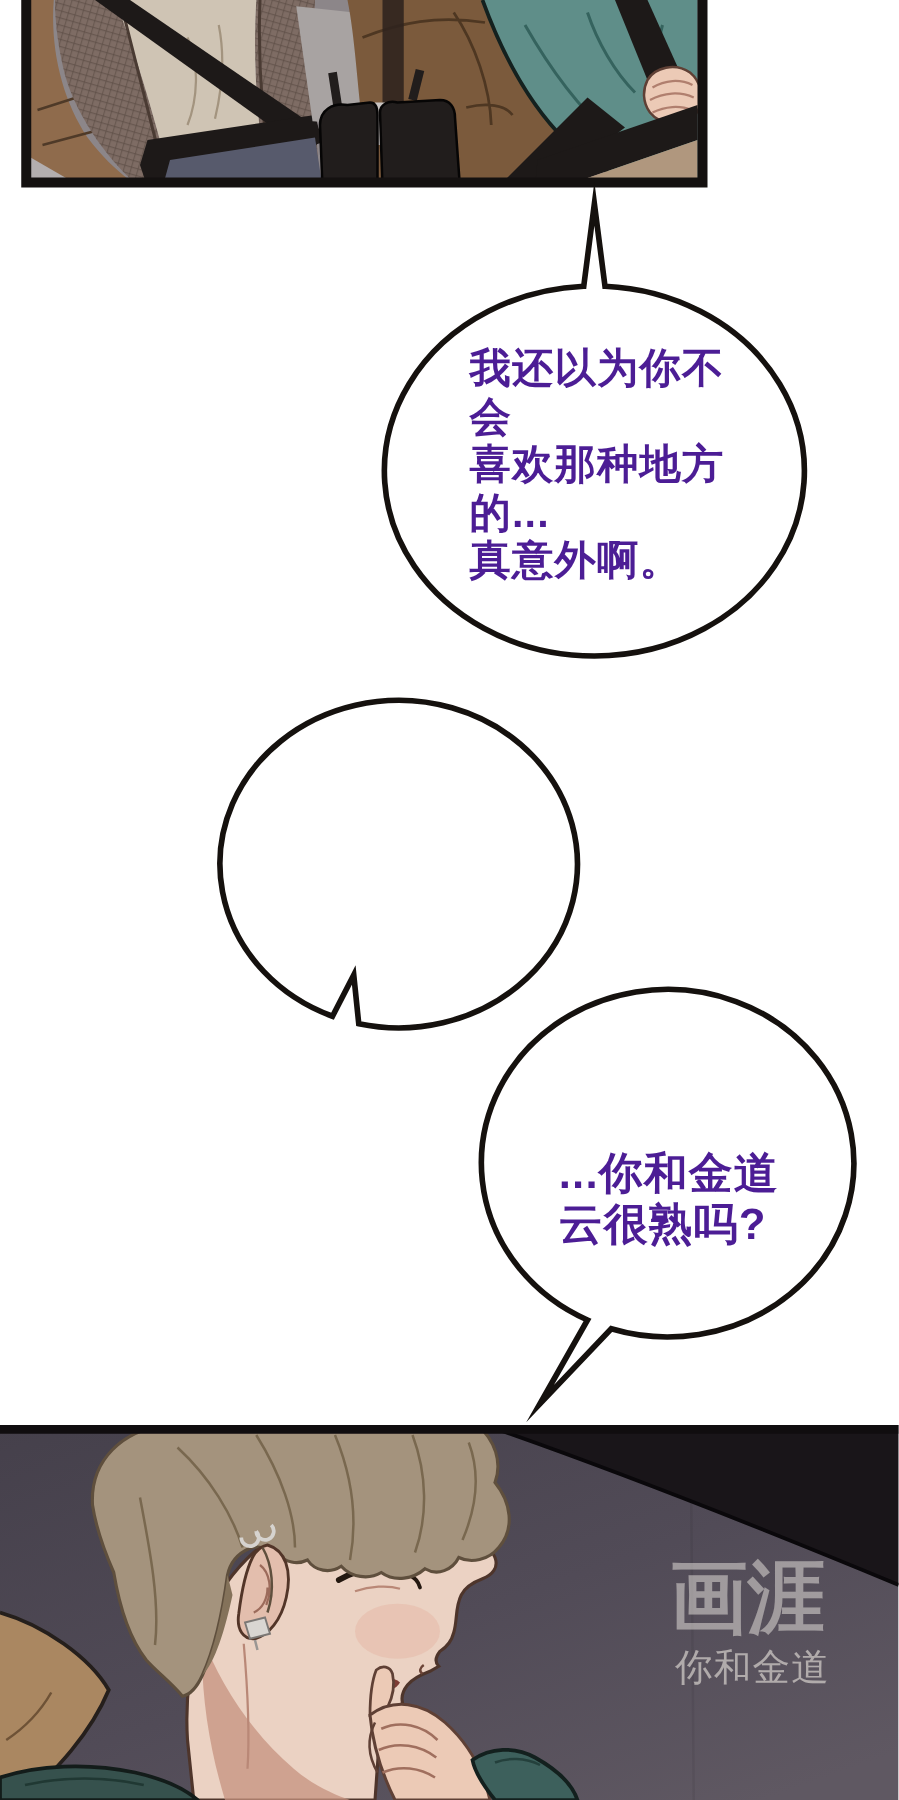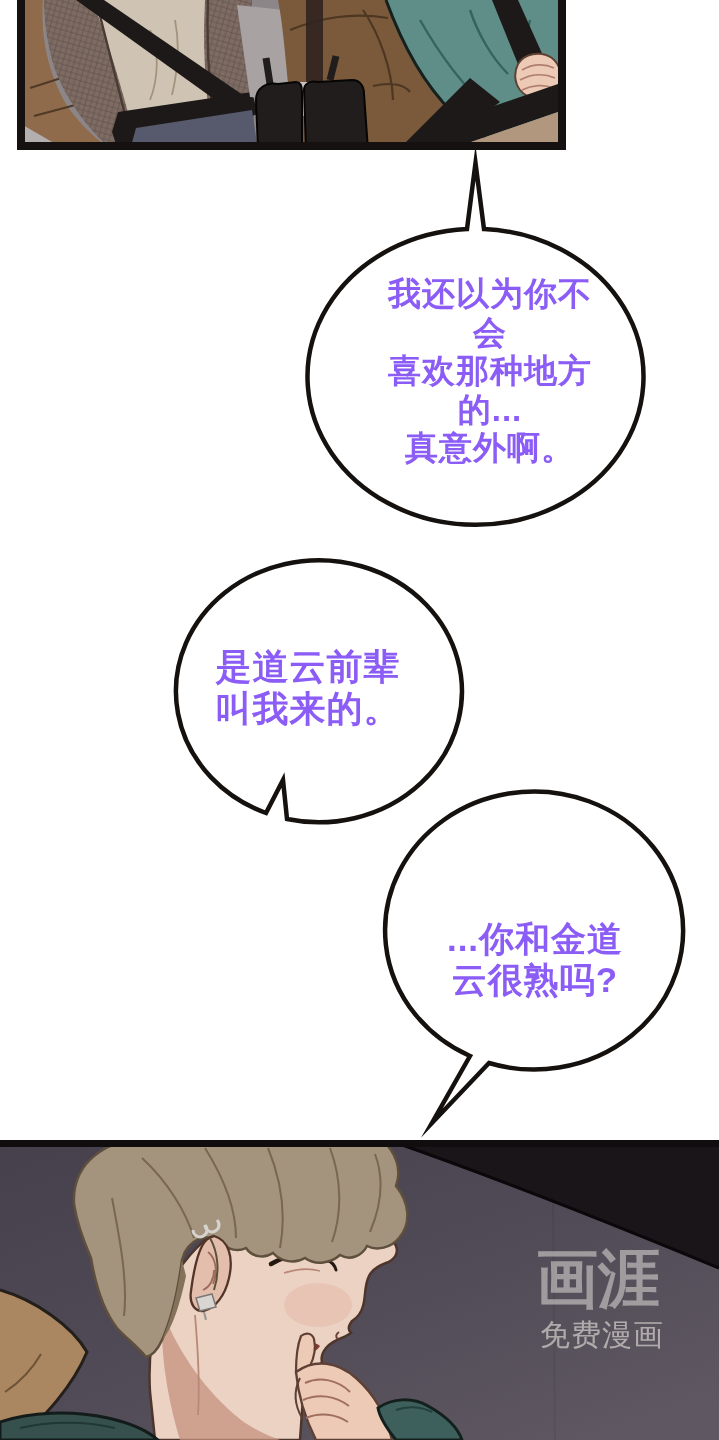--- a/index.html
+++ b/index.html
@@ -3,21 +3,21 @@
 <meta charset="utf-8">
 <style>
   html,body{margin:0;padding:0;background:#ffffff;font-family:"Liberation Sans","DejaVu Sans",sans-serif;}
   .stage{position:relative;width:719px;height:1440px;background:#fff;overflow:hidden;}
   .layer{position:absolute;left:0;top:0;display:block;}
   #panel-top-svg{top:0;}
   #bubble-svg{top:0;}
   #panel-bottom-svg{top:1140px;}
   .bubble-text{
     position:absolute;transform:translate(-50%,-50%);
-    text-align:center;font-weight:700;color:#8b5cf6;
+    font-weight:700;color:#4c1d95;
     white-space:pre-line;line-height:1.17;letter-spacing:1px;
   }
   .bt1{left:490px;top:372px;font-size:33px;}
   .bt2{left:308px;top:688px;font-size:36px;}
   .bt3{left:535px;top:960px;font-size:35px;}
   .wm-logo{
     position:absolute;left:536px;top:1248px;font-size:62px;line-height:1;
     font-weight:800;letter-spacing:0px;color:rgba(236,232,226,0.50);
     transform:scaleY(1.04);
   }
@@ -93,22 +93,20 @@
 
   <svg id="bubble-svg" class="layer" width="719" height="1440" viewBox="0 0 719 1440">
     <path d="M467,229 L475.5,163 L484,229 A168,148 0 1 1 467,229 Z" fill="#ffffff" stroke-width="4.5" stroke-miterlimit="20" stroke="#15110e"></path>
     <path d="M266,813 L283,780 L287,819 A143,131 0 1 0 266,813 Z" fill="#ffffff" stroke-width="4.5" stroke-miterlimit="20" stroke="#15110e"></path>
     <path d="M470,1056 L432,1123 L489,1063 A149,139 0 1 0 470,1056 Z" fill="#ffffff" stroke-width="4.5" stroke-miterlimit="20" stroke="#15110e"></path>
   </svg>
 
   <div class="bubble-text bt1">我还以为你不会
 喜欢那种地方的...
 真意外啊。</div>
-  <div class="bubble-text bt2">是道云前辈
-叫我来的。</div>
   <div class="bubble-text bt3">...你和金道
 云很熟吗?</div>
 
   <svg id="panel-bottom-svg" class="layer" width="719" height="300" viewBox="0 0 719 300">
     <defs>
       <linearGradient id="p2bg" x1="0" y1="0" x2="0.85" y2="1">
         <stop offset="0" stop-color="#45404b"></stop>
         <stop offset="0.55" stop-color="#514b57"></stop>
         <stop offset="1" stop-color="#5f5862"></stop>
       </linearGradient>
@@ -159,15 +157,15 @@
       <path d="M396,270 C406,266 420,266 432,272" stroke="#24403c" stroke-width="2" fill="none"></path>
 
       <path d="M0,282 C30,272 70,270 108,278 C130,283 148,291 158,300 L0,300 Z" stroke="#131c1a" stroke-width="3" fill="#36514d"></path>
       <path d="M20,288 C50,281 85,281 115,288" stroke="#203833" stroke-width="2" fill="none"></path>
     </g>
 
     <rect x="0" y="0" width="719" height="7" fill="#100d0f"></rect>
   </svg>
 
   <div class="wm-logo">画涯</div>
-  <div class="wm-tag">免费漫画</div>
+  <div class="wm-tag">你和金道</div>
 
 </div>
 
 </body></html>

